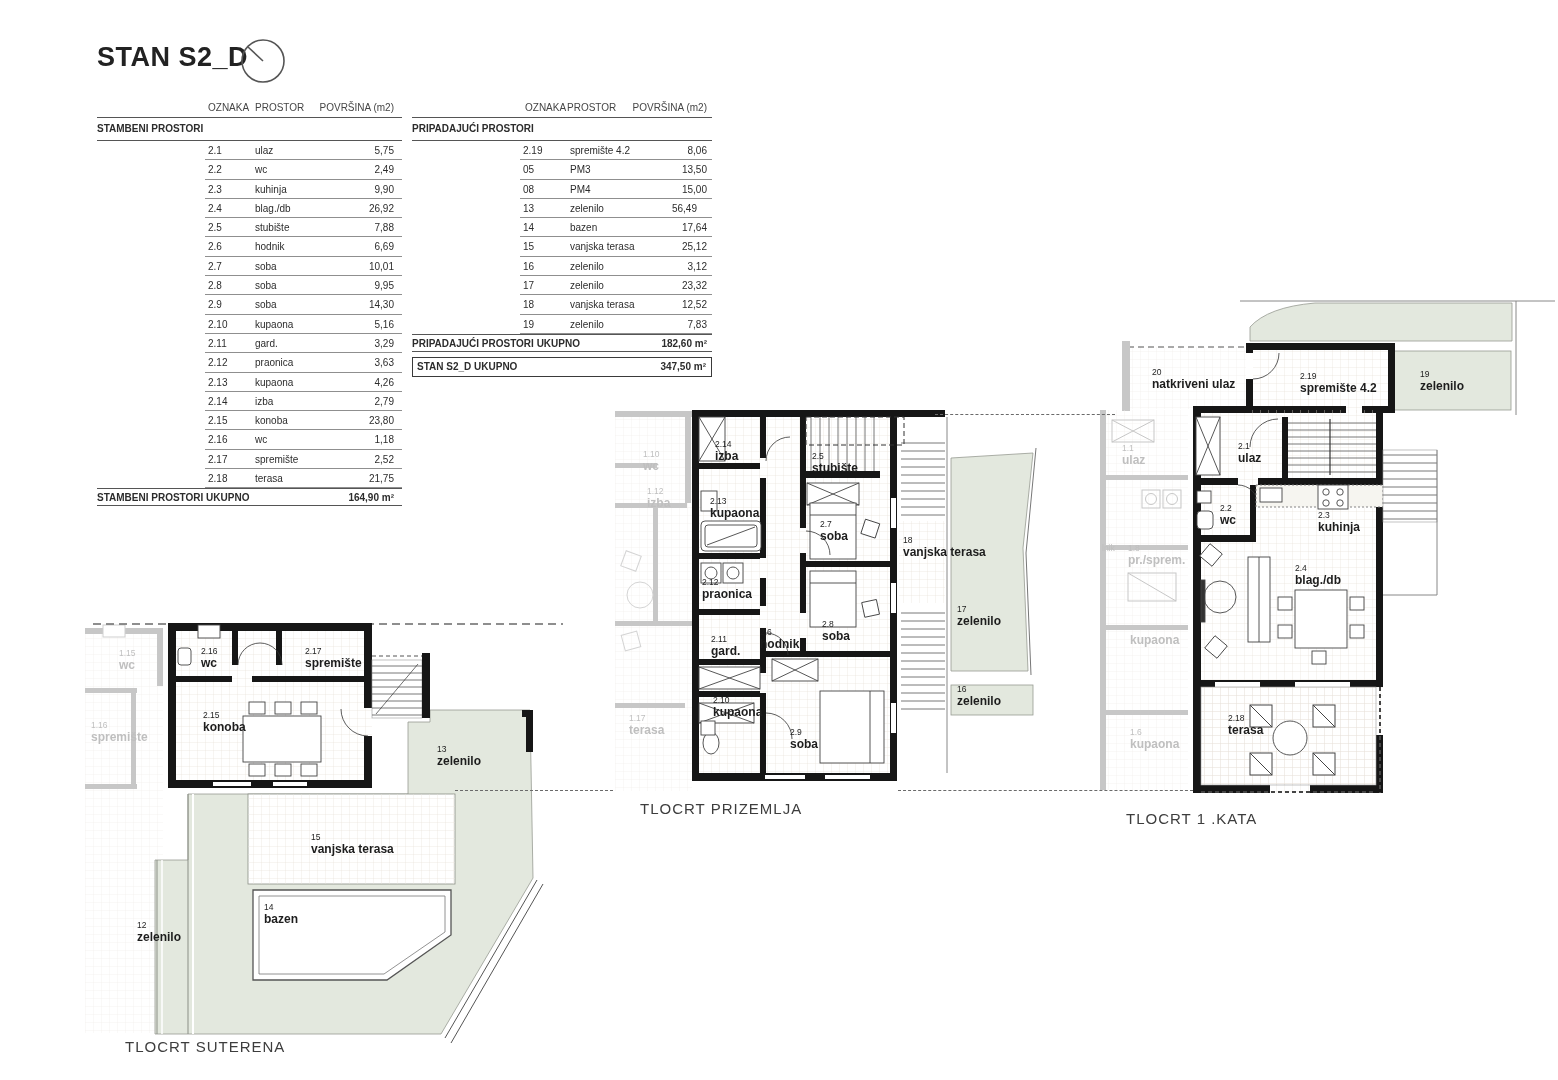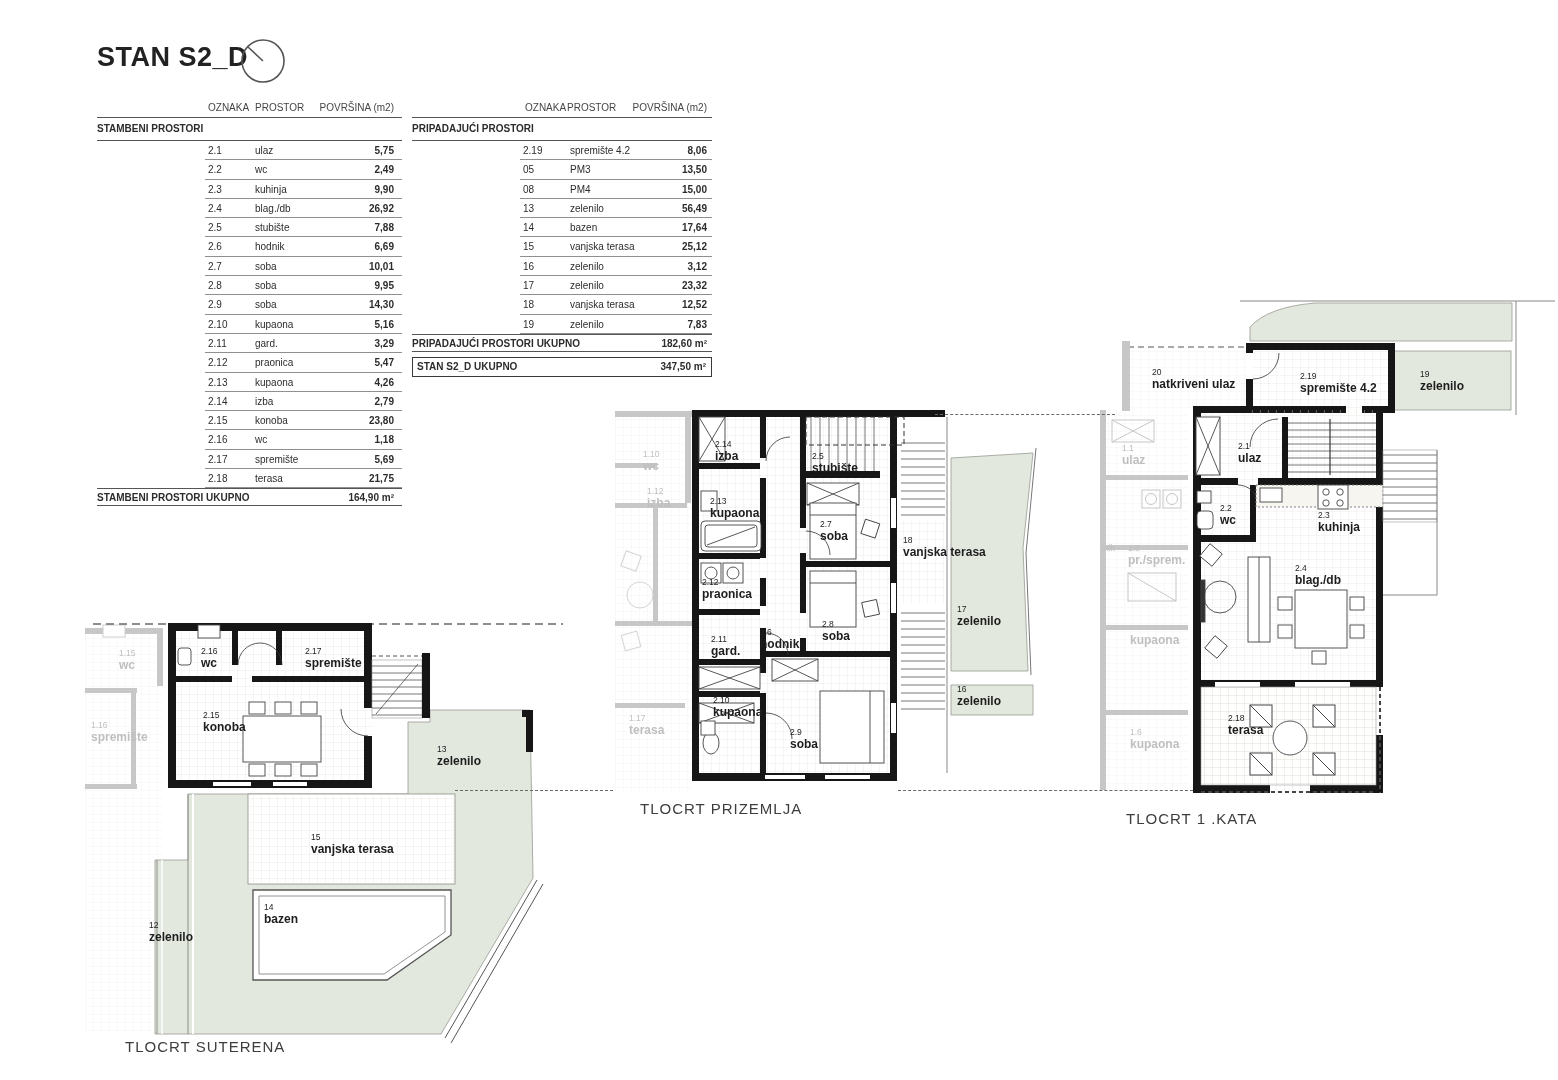--- a/index.html
+++ b/index.html
@@ -13,21 +13,21 @@
   .tbl{position:absolute;font-size:10px;line-height:1;}
   .tbl .hdr{position:relative;height:17px;}
   .tbl .hdr span{position:absolute;top:3px;color:#454545;}
   .tbl .section{position:relative;height:24px;border-top:1px solid #555;border-bottom:1px solid #555;
                 font-weight:bold;padding-top:6px;box-sizing:border-box;}
   .trows{position:relative;}
   .trow{position:relative;height:19.3px;border-bottom:1px solid #8f8f8f;box-sizing:border-box;}
   .trow span{position:absolute;top:5px;}
   .trow .c1{left:3px;}
   .trow .c2{left:50px;}
-  .trow .c3{right:8px;font-weight:bold;}
+  .trow .c3{right:8px;}
   .ttotal{position:relative;height:18px;border-bottom:1px solid #555;font-weight:bold;box-sizing:border-box;}
   .ttotal .lab{position:absolute;left:0;top:4px;}
   .ttotal .val{position:absolute;right:8px;top:4px;}
   .tgrand{position:relative;height:20px;margin-top:5px;border:1.5px solid #3a3a3a;font-weight:bold;box-sizing:border-box;}
   .tgrand .lab{position:absolute;left:4px;top:4px;}
   .tgrand .val{position:absolute;right:8px;top:4px;}
   
   .plan{position:absolute;}
   .plan svg{position:absolute;left:0;top:0;}
   .rlabel{position:absolute;font-size:8.5px;color:#1d1d1d;line-height:1.2;white-space:nowrap;z-index:4;}
@@ -120,21 +120,21 @@
 
         <div class="trow">
           <span class="c1">2.11</span>
           <span class="c2">gard.</span>
           <span class="c3">3,29</span>
         </div>
 
         <div class="trow">
           <span class="c1">2.12</span>
           <span class="c2">praonica</span>
-          <span class="c3">5,47</span>
+          <span class="c3">3,63</span>
         </div>
 
         <div class="trow">
           <span class="c1">2.13</span>
           <span class="c2">kupaona</span>
           <span class="c3">4,26</span>
         </div>
 
         <div class="trow">
           <span class="c1">2.14</span>
@@ -150,21 +150,21 @@
 
         <div class="trow">
           <span class="c1">2.16</span>
           <span class="c2">wc</span>
           <span class="c3">1,18</span>
         </div>
 
         <div class="trow">
           <span class="c1">2.17</span>
           <span class="c2">spremište</span>
-          <span class="c3">5,69</span>
+          <span class="c3">2,52</span>
         </div>
 
         <div class="trow">
           <span class="c1">2.18</span>
           <span class="c2">terasa</span>
           <span class="c3">21,75</span>
         </div>
       </div>
     <div class="ttotal" style="border-top:1px solid #555;">
       <span class="lab">STAMBENI PROSTORI UKUPNO</span>
@@ -195,21 +195,21 @@
 
         <div class="trow">
           <span class="c1">08</span>
           <span class="c2">PM4</span>
           <span class="c3" style="right:5px">15,00</span>
         </div>
 
         <div class="trow">
           <span class="c1">13</span>
           <span class="c2">zelenilo</span>
-          <span class="c3" style="right:5px">56,49</span>
+          <span class="c3" style="right:15px">56,49</span>
         </div>
 
         <div class="trow">
           <span class="c1">14</span>
           <span class="c2">bazen</span>
           <span class="c3" style="right:5px">17,64</span>
         </div>
 
         <div class="trow">
           <span class="c1">15</span>
@@ -353,21 +353,21 @@
         <span class="nm">zelenilo</span>
       </div>
     <div class="rlabel" style="left:226px;top:234px">
         <span class="num">15</span>
         <span class="nm">vanjska terasa</span>
       </div>
     <div class="rlabel" style="left:179px;top:304px">
         <span class="num">14</span>
         <span class="nm">bazen</span>
       </div>
-    <div class="rlabel" style="left:64px;top:322px">
+    <div class="rlabel" style="left:52px;top:322px">
         <span class="num">12</span>
         <span class="nm">zelenilo</span>
       </div>
     <div class="rlabel faded" style="left:34px;top:50px">
         <span class="num">1.15</span>
         <span class="nm">wc</span>
       </div>
     <div class="rlabel faded" style="left:6px;top:122px">
         <span class="num">1.16</span>
         <span class="nm">spremište</span>

